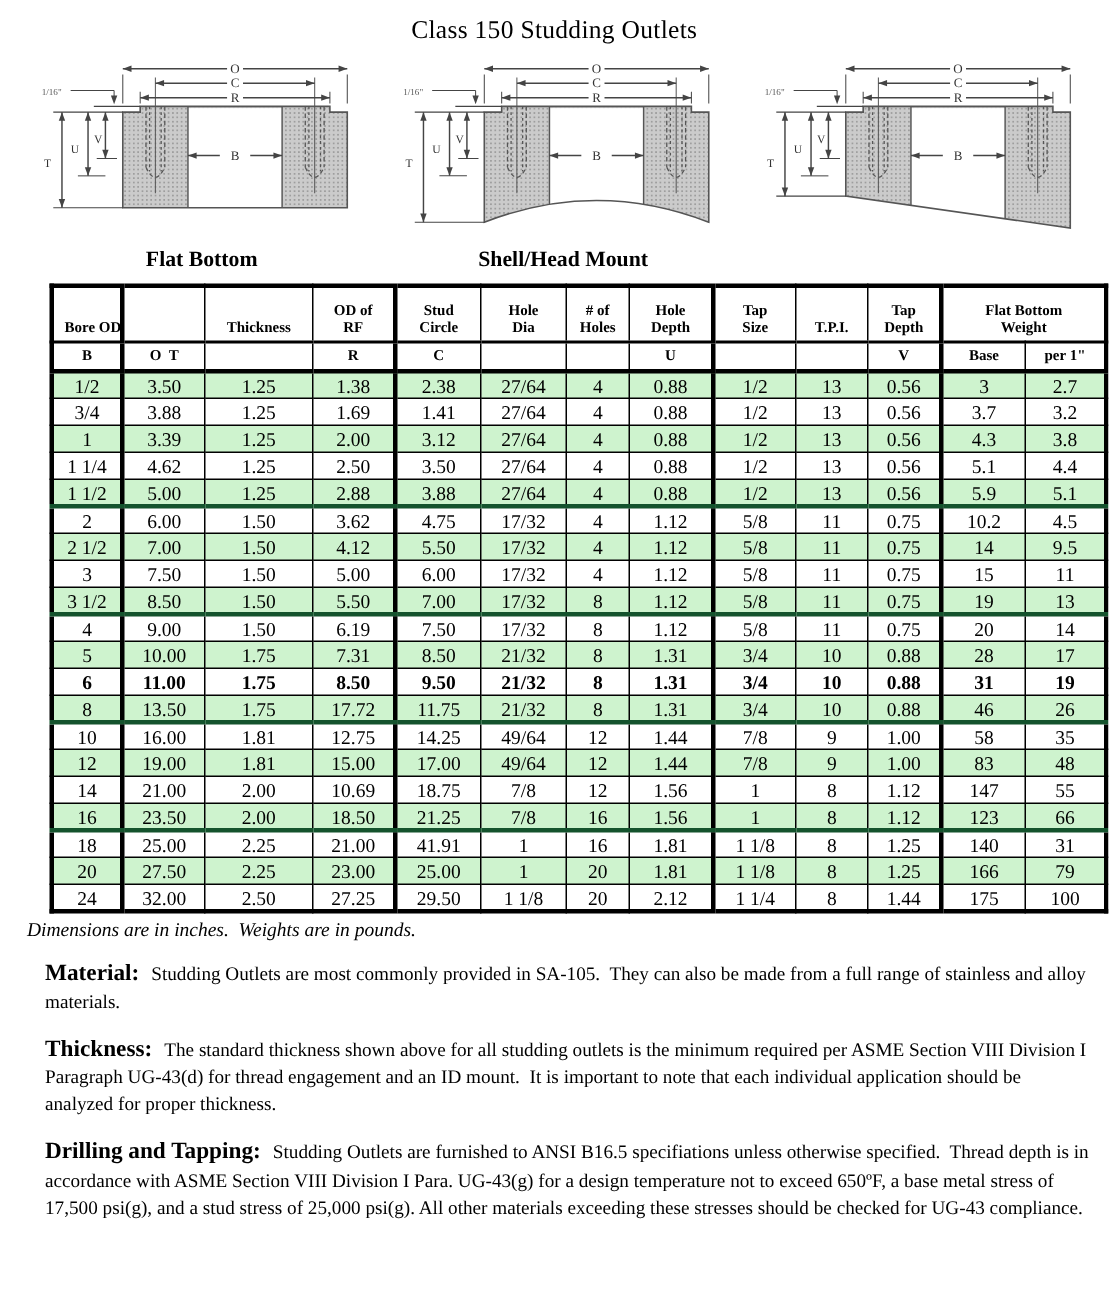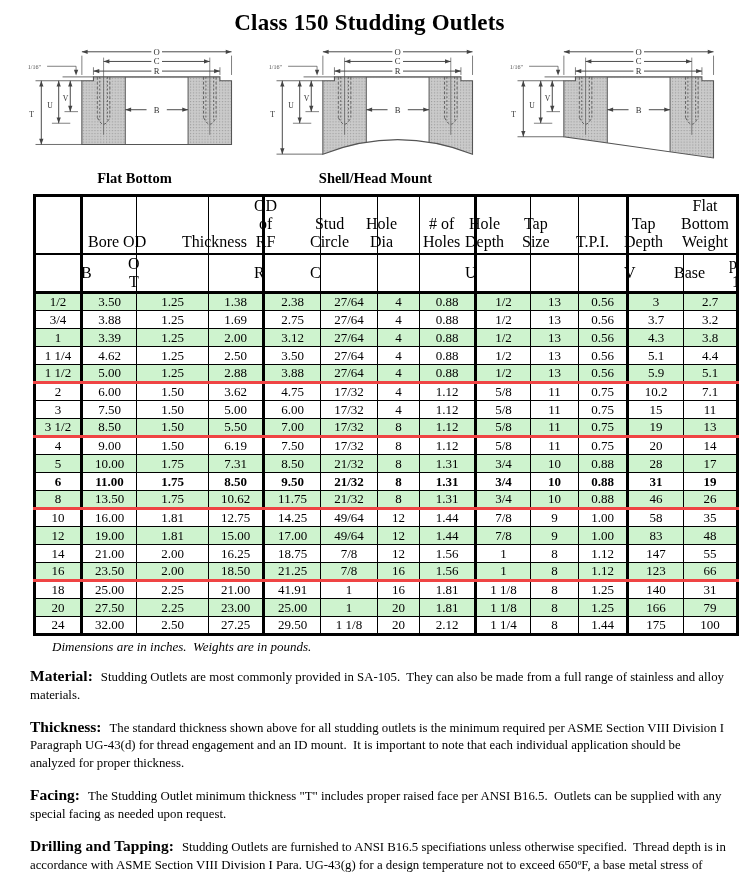--- a/index.html
+++ b/index.html
@@ -1,47 +1,47 @@
 <!DOCTYPE html>
 <html><head>
 <meta charset="utf-8">
 <style>
   * { box-sizing: border-box; }
   html,body { margin:0; padding:0; background:#fff; }
   body { width:739px; height:877px; overflow:hidden; font-family:"Liberation Serif", serif; color:#000; }
 
   .page { width:739px; height:877px; }
 
-  h1.title { font-size:23px; font-weight:bold; text-align:center; margin:10px 0 4px 0; letter-spacing:0.2px; }
+  h1.title { font-size:17px; font-weight:normal; text-align:center; margin:10px 0 4px 0; letter-spacing:0.2px; }
 
   
   .diagrams { display:flex; padding:0 2px 0 14px; }
   .diagram { width:33.33%; text-align:center; margin:0; }
   .diagram figcaption { font-weight:bold; font-size:14.5px; margin-top:2px; }
   .dl { font-family:"Liberation Serif",serif; font-size:9px; fill:#333; }
   .ds { font-family:"Liberation Serif",serif; font-size:8px; fill:#333; }
   .dt { font-family:"Liberation Serif",serif; font-size:6.3px; fill:#555; }
 
   
   table.spec { border-collapse:collapse; table-layout:fixed; margin:7px 0 0 33px; width:703px;
                border:3px solid #000; }
   .spec th, .spec td { border:1px solid #000; text-align:center; padding:0; overflow:visible; }
   .spec td { height:18px; font-size:13px; line-height:1; }
-  .spec thead th { font-weight:normal; font-size:16px;padding-left:45px; }
+  .spec thead th { font-weight:bold; font-size:10px; }
   .spec tr.h1 th { height:37px; vertical-align:bottom; padding-bottom:2px; border-bottom:2px solid #000; }
   .spec tr.h2 th { height:20px; vertical-align:middle; border-bottom:3px solid #000; }
   .spec .hspan { white-space:pre-wrap; position:relative; z-index:3; line-height:1.12; display:inline-block; }
   .spec th.bore { text-align:right; }
   .spec th.bore .hspan { white-space:nowrap; padding-left:7px; }
   .spec .tkr { border-right:3px solid #000; }
   .spec tbody tr.green { background:#cef3ce; }
-  .spec tbody tr.gend td { border-bottom:3px solid #ef4444; }
+  .spec tbody tr.gend td { border-bottom:3px solid #14532d; }
   .spec tbody tr.boldrow { font-weight:bold; }
 
-  .footnote { font-style:italic; font-size:13px; margin:3px 0 0 52px; white-space:pre-wrap; }
+  .footnote { font-style:italic; font-size:13px; margin:3px 0 0 18px; white-space:pre-wrap; }
 
   
   .notes { margin:10px 10px 0 30px; }
   .note { margin:0 0 11px 0; font-size:12.8px; line-height:1.4; }
   .note-label { font-weight:bold; font-size:15.5px; margin-right:8px; }
   .note-text { white-space:pre-wrap; }
 </style>
 </head>
 <body>
 
@@ -357,21 +357,21 @@
           <td>13</td>
           <td class="tkr">0.56</td>
           <td>3</td>
           <td>2.7</td>
         </tr>
         <tr>
           <td class="tkr">3/4</td>
           <td>3.88</td>
           <td>1.25</td>
           <td class="tkr">1.69</td>
-          <td>2.75</td>
+          <td>1.41</td>
           <td>27/64</td>
           <td>4</td>
           <td class="tkr">0.88</td>
           <td>1/2</td>
           <td>13</td>
           <td class="tkr">0.56</td>
           <td>3.7</td>
           <td>3.2</td>
         </tr>
         <tr class="green">
@@ -425,21 +425,36 @@
           <td>1.50</td>
           <td class="tkr">3.62</td>
           <td>4.75</td>
           <td>17/32</td>
           <td>4</td>
           <td class="tkr">1.12</td>
           <td>5/8</td>
           <td>11</td>
           <td class="tkr">0.75</td>
           <td>10.2</td>
-          <td>7.1</td>
+          <td>4.5</td>
+        </tr>
+        <tr class="green">
+          <td class="tkr">2 1/2</td>
+          <td>7.00</td>
+          <td>1.50</td>
+          <td class="tkr">4.12</td>
+          <td>5.50</td>
+          <td>17/32</td>
+          <td>4</td>
+          <td class="tkr">1.12</td>
+          <td>5/8</td>
+          <td>11</td>
+          <td class="tkr">0.75</td>
+          <td>14</td>
+          <td>9.5</td>
         </tr>
         <tr>
           <td class="tkr">3</td>
           <td>7.50</td>
           <td>1.50</td>
           <td class="tkr">5.00</td>
           <td>6.00</td>
           <td>17/32</td>
           <td>4</td>
           <td class="tkr">1.12</td>
@@ -506,21 +521,21 @@
           <td>3/4</td>
           <td>10</td>
           <td class="tkr">0.88</td>
           <td>31</td>
           <td>19</td>
         </tr>
         <tr class="green gend">
           <td class="tkr">8</td>
           <td>13.50</td>
           <td>1.75</td>
-          <td class="tkr">10.62</td>
+          <td class="tkr">17.72</td>
           <td>11.75</td>
           <td>21/32</td>
           <td>8</td>
           <td class="tkr">1.31</td>
           <td>3/4</td>
           <td>10</td>
           <td class="tkr">0.88</td>
           <td>46</td>
           <td>26</td>
         </tr>
@@ -551,21 +566,21 @@
           <td>7/8</td>
           <td>9</td>
           <td class="tkr">1.00</td>
           <td>83</td>
           <td>48</td>
         </tr>
         <tr>
           <td class="tkr">14</td>
           <td>21.00</td>
           <td>2.00</td>
-          <td class="tkr">16.25</td>
+          <td class="tkr">10.69</td>
           <td>18.75</td>
           <td>7/8</td>
           <td>12</td>
           <td class="tkr">1.56</td>
           <td>1</td>
           <td>8</td>
           <td class="tkr">1.12</td>
           <td>147</td>
           <td>55</td>
         </tr>
@@ -630,17 +645,16 @@
           <td>100</td>
         </tr>
       </tbody>
   </table>
 
   <p class="footnote">Dimensions are in inches.  Weights are in pounds.</p>
 
   <section class="notes" id="notes">
       <p class="note"><span class="note-label">Material:</span><span class="note-text">Studding Outlets are most commonly provided in SA-105.  They can also be made from a full range of stainless and alloy materials.</span></p>
       <p class="note"><span class="note-label">Thickness:</span><span class="note-text">The standard thickness shown above for all studding outlets is the minimum required per ASME Section VIII Division I Paragraph UG-43(d) for thread engagement and an ID mount.  It is important to note that each individual application should be analyzed for proper thickness.</span></p>
-      <p class="note"><span class="note-label">Facing:</span><span class="note-text">The Studding Outlet minimum thickness "T" includes proper raised face per ANSI B16.5.  Outlets can be supplied with any special facing as needed upon request.</span></p>
       <p class="note"><span class="note-label">Drilling and Tapping:</span><span class="note-text">Studding Outlets are furnished to ANSI B16.5 specifiations unless otherwise specified.  Thread depth is in accordance with ASME Section VIII Division I Para. UG-43(g) for a design temperature not to exceed 650ºF, a base metal stress of 17,500 psi(g), and a stud stress of 25,000 psi(g). All other materials exceeding these stresses should be checked for UG-43 compliance.</span></p>
     </section>
 
 </main>
 
 </body></html>

